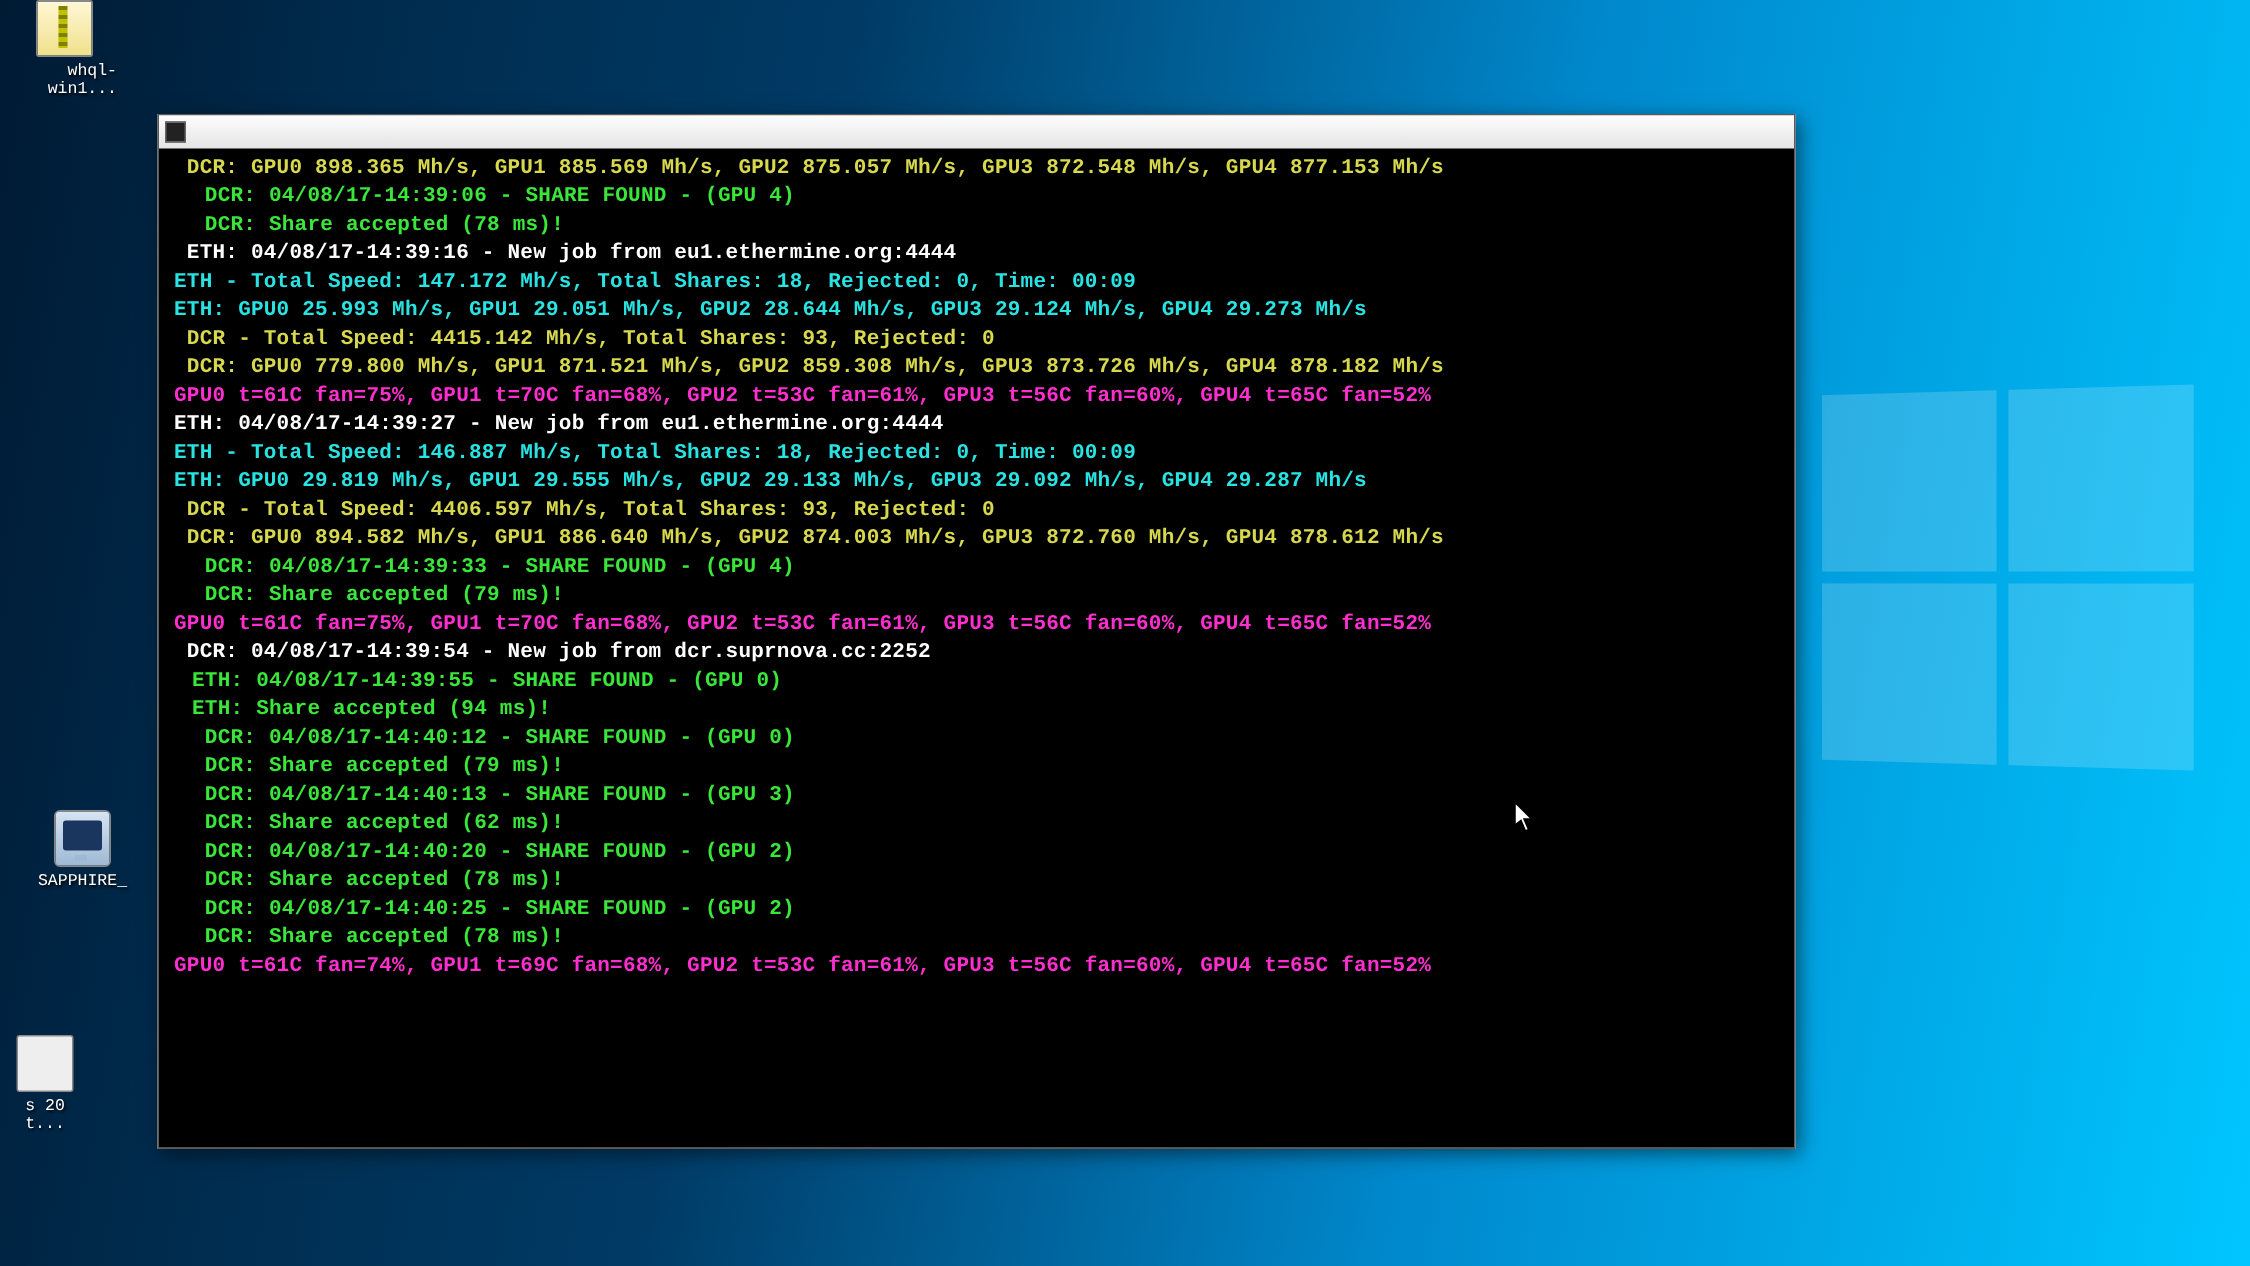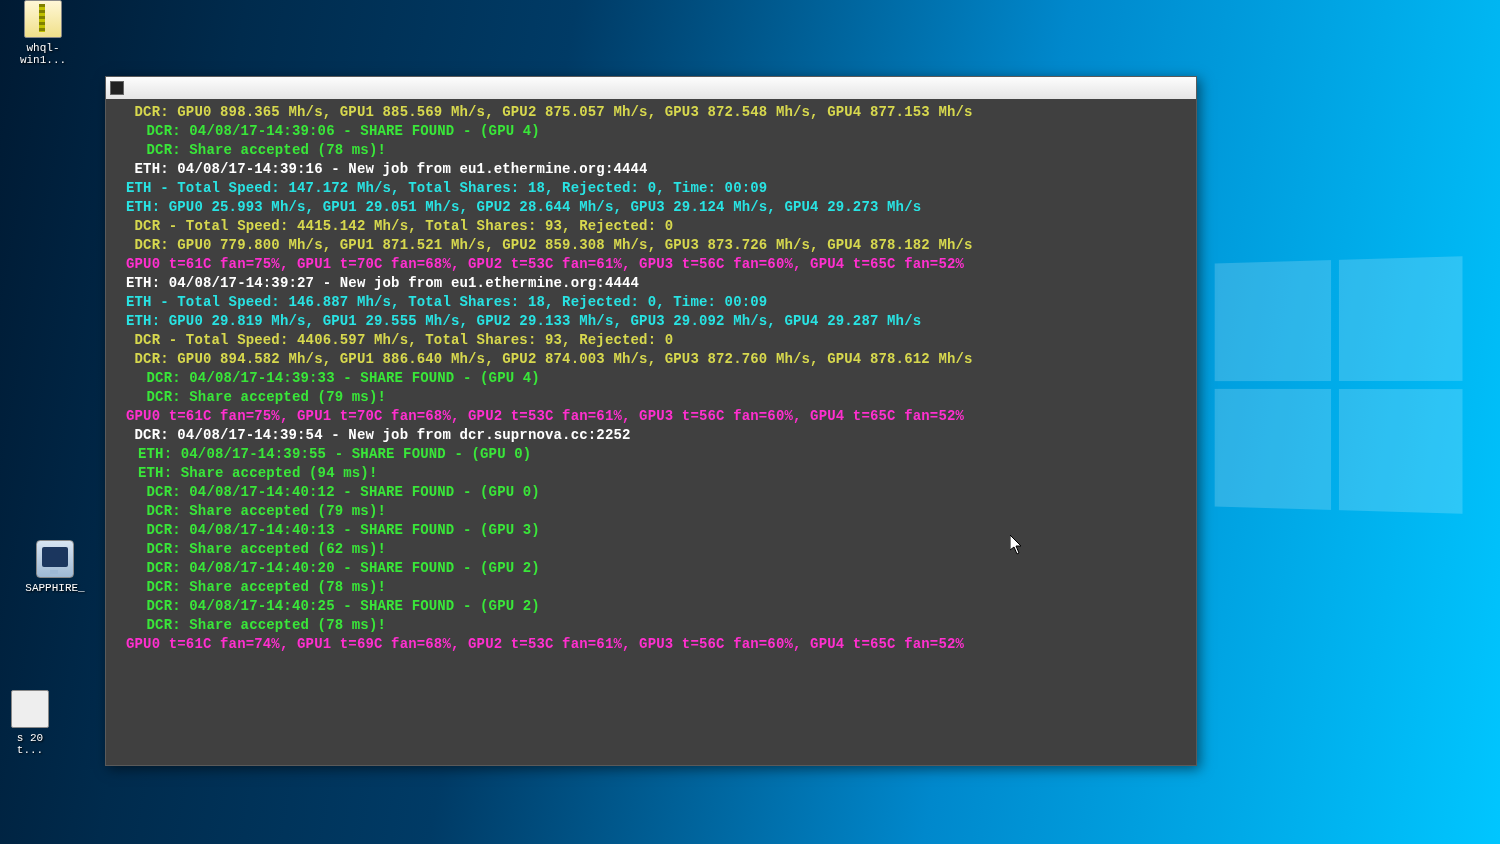--- a/index.html
+++ b/index.html
@@ -83,25 +83,25 @@
     align-items: center;
     font-size: 11px;
     color: #444;
     gap: 6px;
     padding: 0 4px;
   }
   .titlebar .appicon{
     width:12px;height:12px;background:#222;border:1px solid #666;
   }
   .terminal {
-    background: #404040;
+    background: #000000;
     color: #cccccc;
     font-size: 14px;
     line-height: 19px;
-    padding: 4px 8px 32px 20px;
+    padding: 4px 8px 32px 10px;
     white-space: pre;
     min-height: 630px;
     font-weight: bold;
     letter-spacing: 0.15px;
   }
   .yl { color: #d7d84e; }       
   .gr { color: #39e639; margin-left: 12px; }       
   .wh { color: #ffffff; }       
   .cy { color: #29e3e3; }       
   .mg { color: #ff2fcf; }       
@@ -117,21 +117,21 @@
 
 <div class="desktop">
 
   <div class="winlogo">
     <div></div>
       <div></div>
       <div></div>
       <div></div>
   </div>
 
-  <div class="desktop-icon" style="left:8px; top:0px;">
+  <div class="desktop-icon" style="left:8px; top:0px;text-align:right;">
     <div class="ic zip"></div>
     <div>whql-win1...</div>
   </div>
 
   <div class="desktop-icon" style="left:20px; top:530px;margin-top:10px;">
     <div class="ic disp"></div>
     <div>SAPPHIRE_</div>
   </div>
 
   <div class="desktop-icon" style="left:0px; top:690px; width:60px;">

